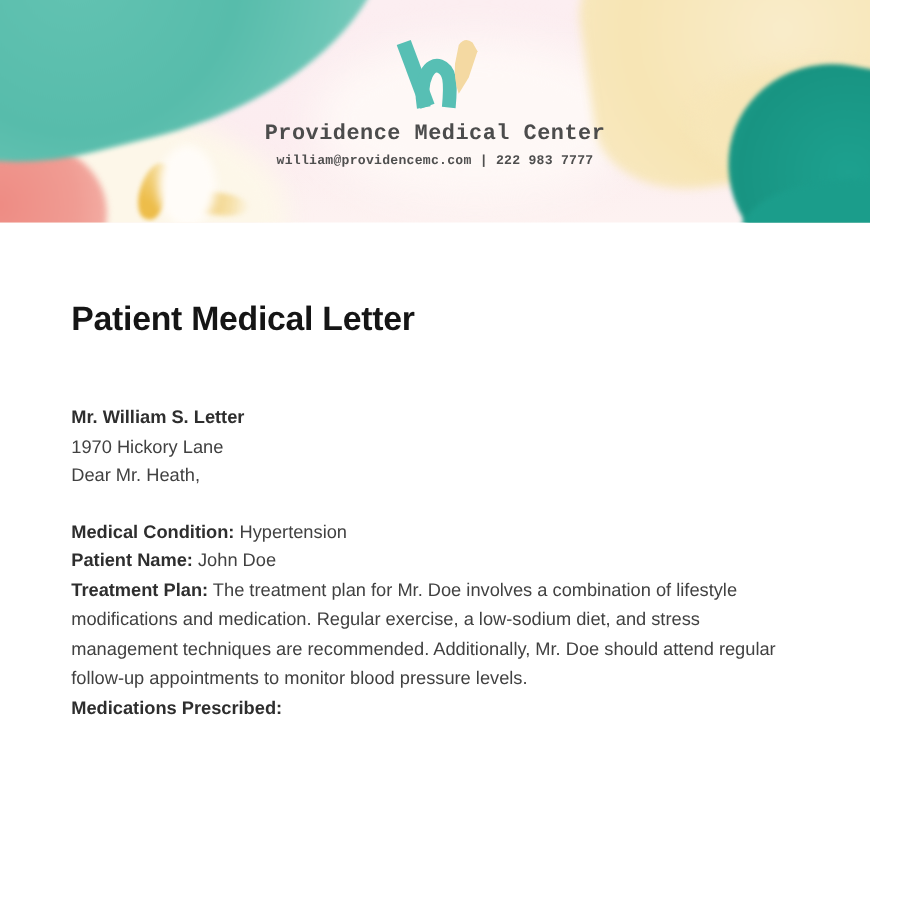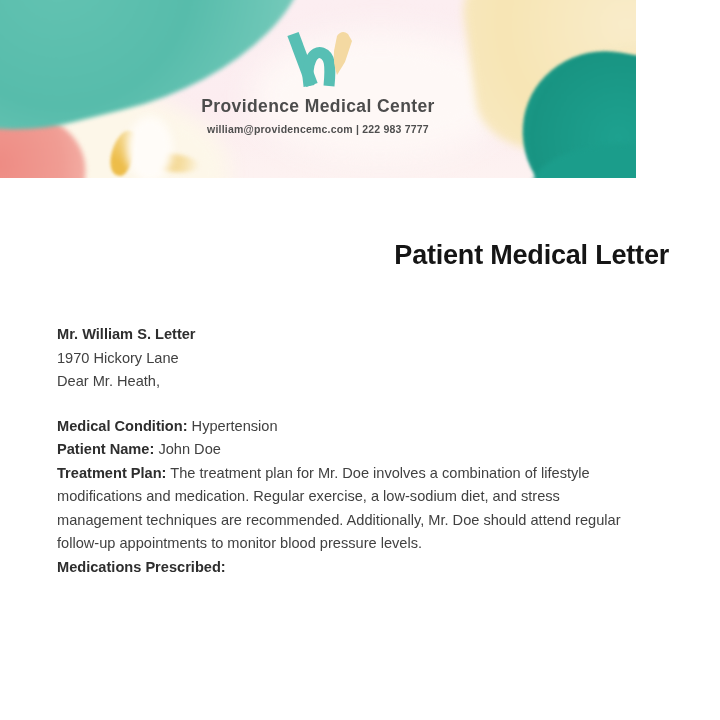--- a/index.html
+++ b/index.html
@@ -2,22 +2,23 @@
 <html><head>
 <meta charset="utf-8">
 <style>
   html, body { margin: 0; padding: 0; background: #ffffff; }
   body {
     width: 720px; height: 720px; overflow: hidden; position: relative;
     font-family: "Liberation Sans", sans-serif;
   }
   
   .header {
-    position: relative; width: 636px; height: 178px; overflow: hidden;
+    position: relative; width: 696px; height: 178px; overflow: hidden;
     background: linear-gradient(180deg, #fceef1 0%, #fcedf0 60%, #fdf2f1 100%);
+    font-family: Liberation Mono, monospace;
   }
   .blob { position: absolute; }
   .blob-white-patch {
     left: 250px; top: 30px; width: 260px; height: 130px; background: #fef8f6;
     border-radius: 50%; filter: blur(16px);
   }
   .blob-cream-left {
     left: -70px; top: 88px; width: 300px; height: 170px; background: #fdf7e9;
     border-radius: 50%; filter: blur(10px);
   }
@@ -76,21 +77,21 @@
   .clinic-contact {
     margin-top: 6px; font-size: 10.5px; font-weight: 700; color: #4f4f4f;
     letter-spacing: 0.2px;
   }
   
   .letter {
     padding: 0 51px 0 57px; font-size: 14.6px; line-height: 23.5px; color: #414141;
   }
   .letter p { margin: 0; }
   .title {
-    margin: 62px 0 0; text-align: right; font-size: 27px; font-weight: 700;
+    margin: 62px 0 0; text-align: left; font-size: 27px; font-weight: 700;
     color: #151515; letter-spacing: -0.2px; line-height: 31px;
   }
   .address { margin-top: 52px; }
   .address .name { font-weight: 700; color: #2e2e2e; }
   .salutation { margin-top: 34px; }
   .para { margin-top: 21px; white-space: pre-line; }
   .details { margin-top: 21px; }
   .detail strong { font-weight: 700; color: #2e2e2e; }
   .detail .val { white-space: pre-line; }
 </style>

